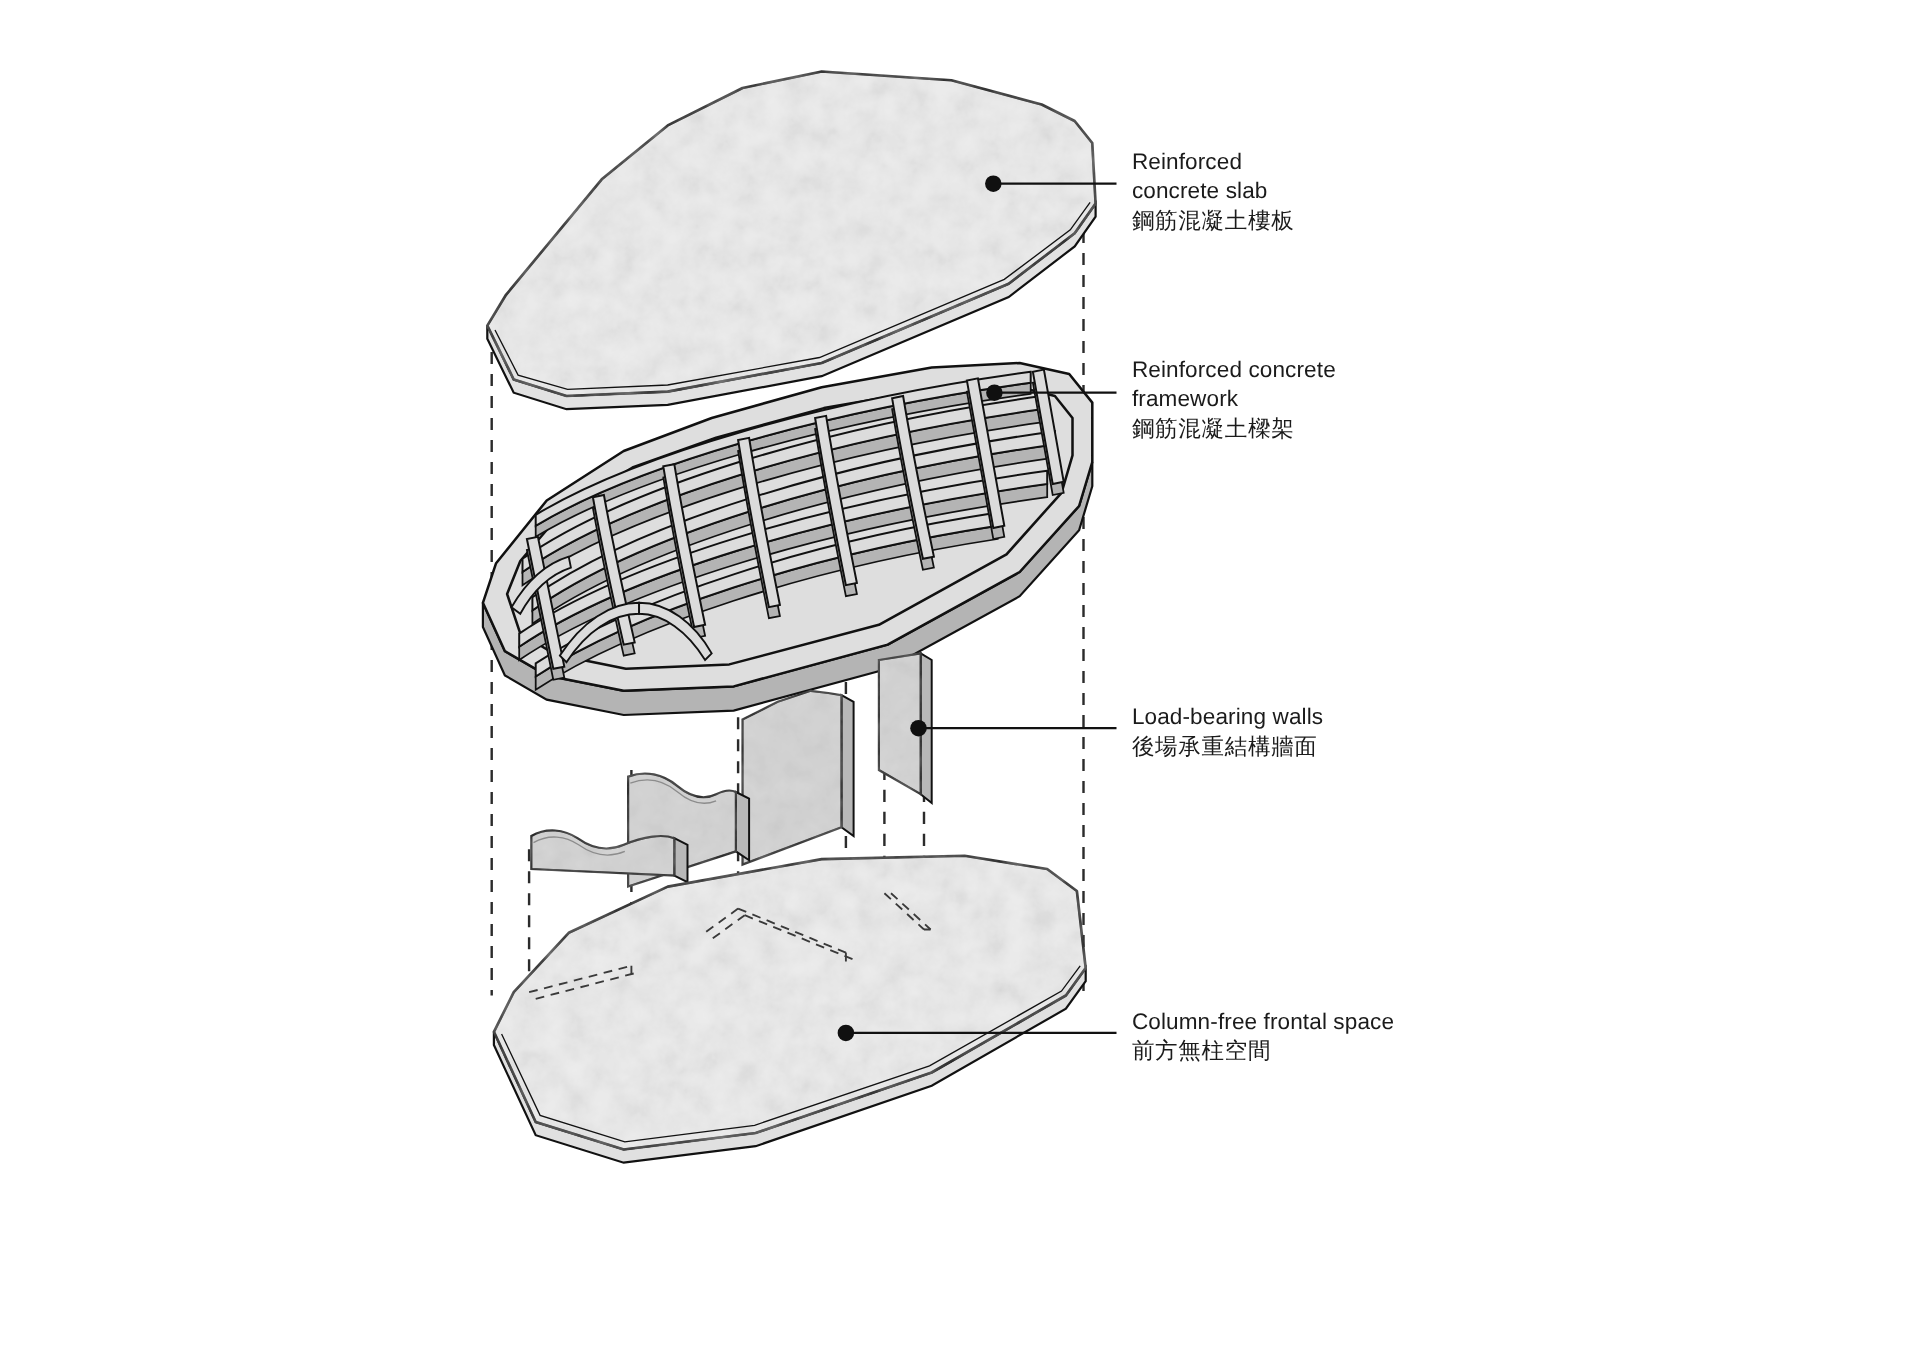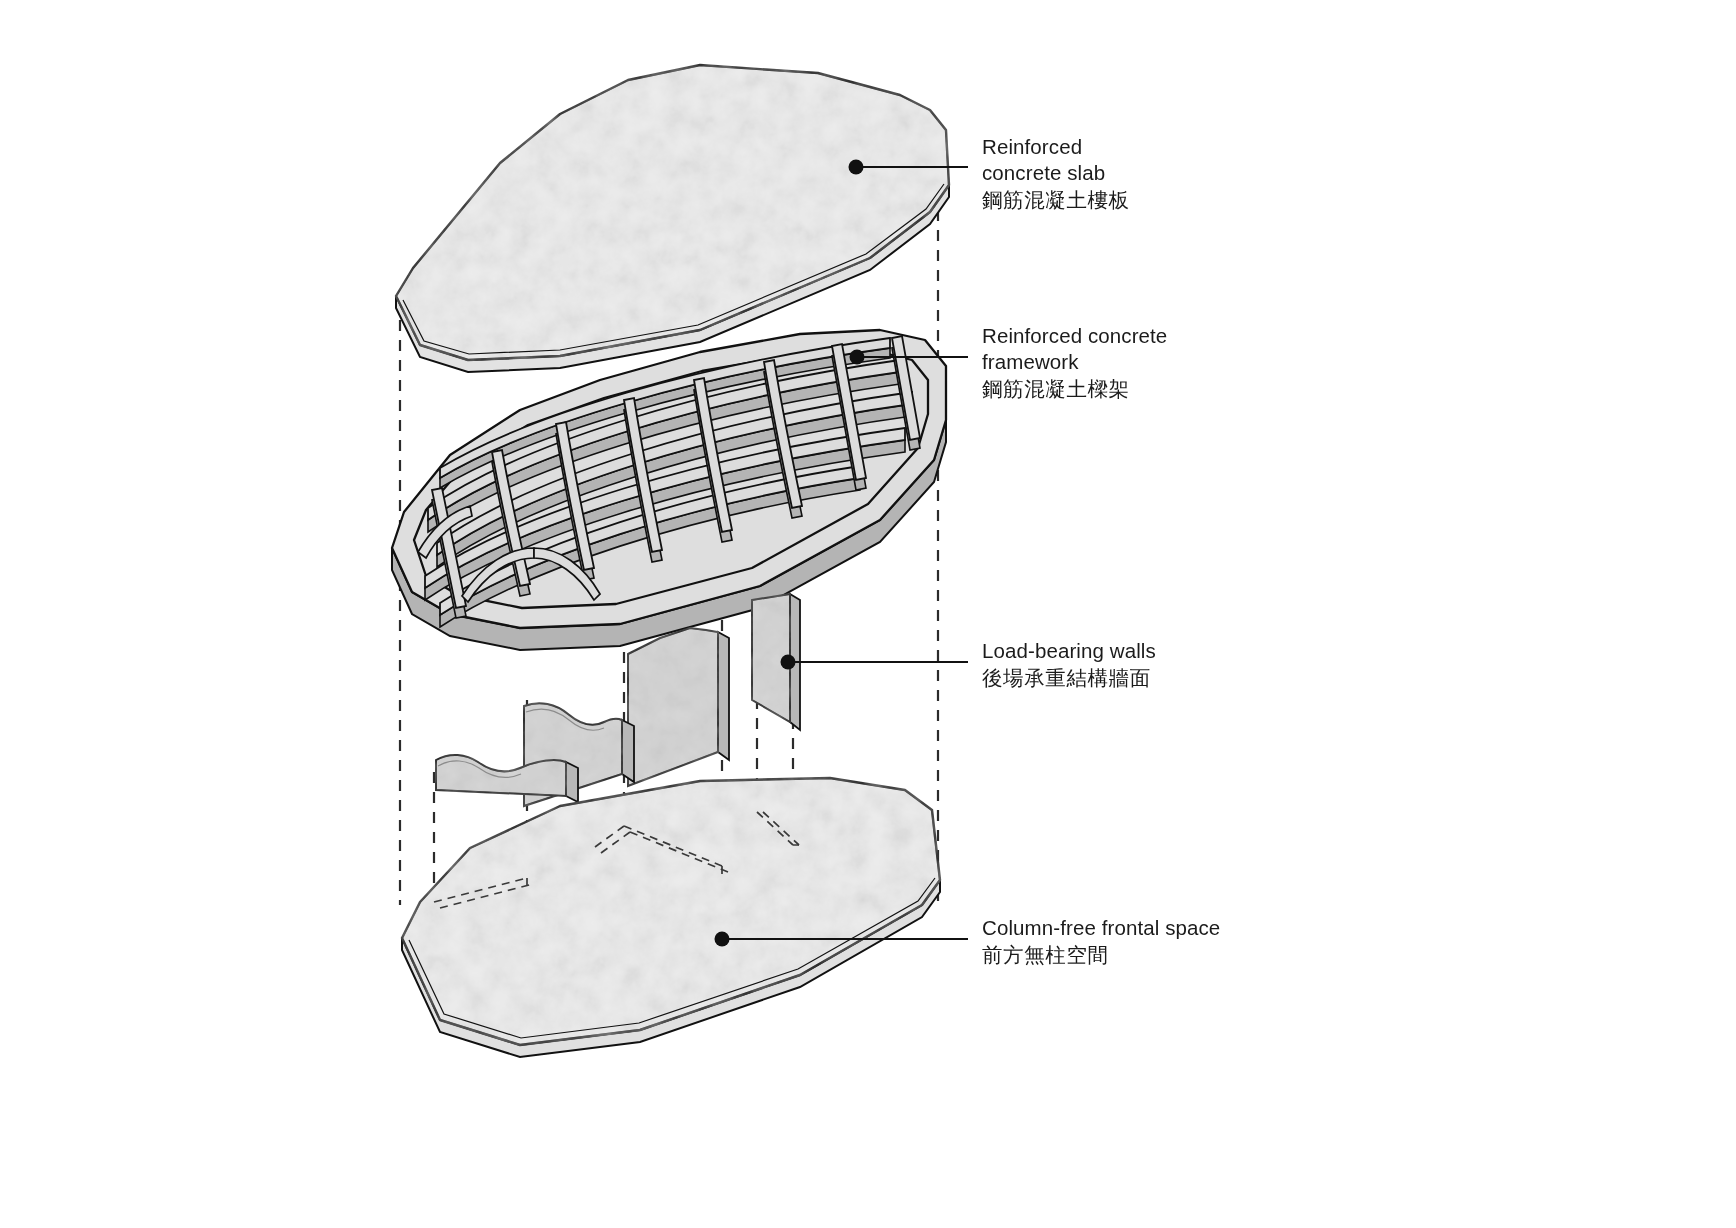--- a/index.html
+++ b/index.html
@@ -12,20 +12,21 @@
     height: 1228px;
     overflow: hidden;
     font-family: "Liberation Sans", sans-serif;
     position: relative;
   }
   #stage {
     position: absolute;
     left: 0; top: 0;
     width: 1512px;
     height: 1228px;
+    padding-left: 47px;
   }
   svg#diagram {
     display: block;
     width: 1736px;
     height: 1228px;
   }
   .lbl-en {
     font-family: "Liberation Sans", sans-serif;
     font-size: 20.5px;
     fill: #1b1b1b;

